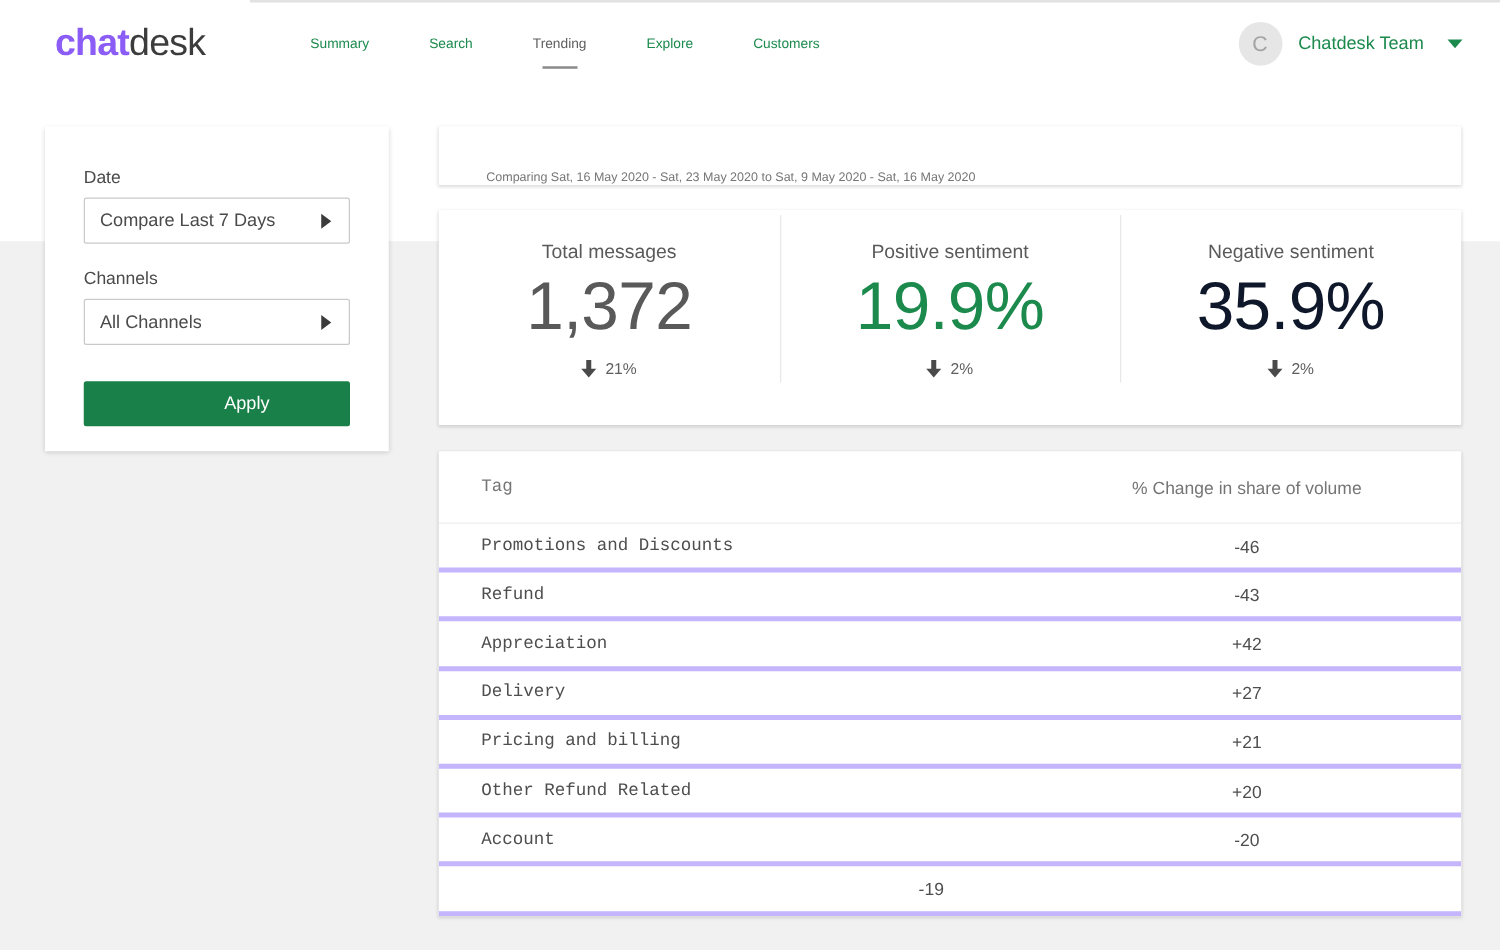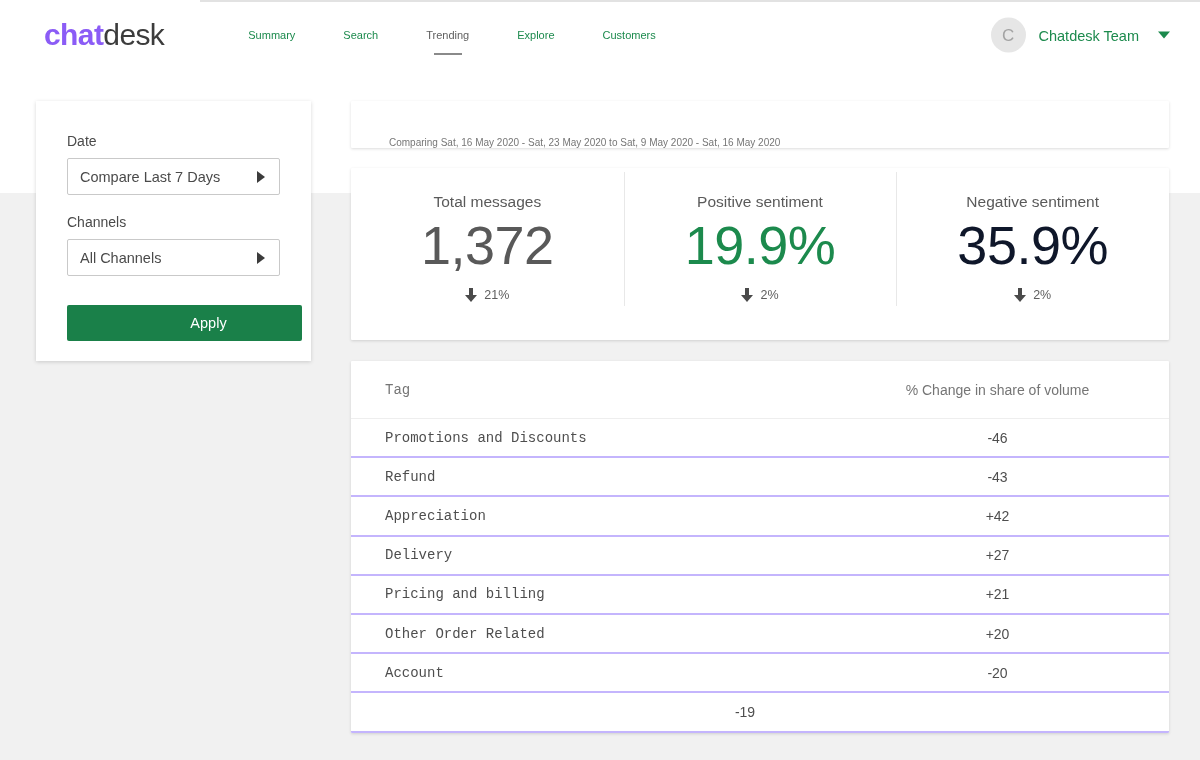--- a/index.html
+++ b/index.html
@@ -152,21 +152,21 @@
   }
   .caret-right {
     position: absolute;
     right: 14px;
     width: 0; height: 0;
     border-top: 6px solid transparent;
     border-bottom: 6px solid transparent;
     border-left: 8px solid #3b3b3b;
   }
   .apply-btn {
-    width: 235px;
+    width: 213px;
     height: 36px;
     background: #1a8049;
     color: #fff;
     border: none;
     border-radius: 2px;
     font-size: 14.5px;
     font-family: inherit;
     cursor: pointer;
     margin-top: 10px;
     padding-left: 48px;
@@ -266,21 +266,21 @@
   .table-head {
     display: flex;
     height: 58px;
     align-items: center;
     border-bottom: 1px solid #eeeeee;
   }
   .table-row {
     display: flex;
     height: 39.2px;
     align-items: center;
-    border-bottom: 2px solid #c4b5fd;
+    border-bottom: 4px solid #c4b5fd;
   }
   .col-tag {
     width: 505px;
     padding-left: 34px;
     font-size: 14px;
     color: #4e4e4e;
     white-space: nowrap;
     overflow: hidden;
     font-family: Liberation Mono, monospace;
   }
@@ -405,21 +405,21 @@
     </div>
     <div class="table-row">
       <div class="col-tag">Delivery</div>
       <div class="col-change">+27</div>
     </div>
     <div class="table-row">
       <div class="col-tag">Pricing and billing</div>
       <div class="col-change">+21</div>
     </div>
     <div class="table-row">
-      <div class="col-tag">Other Order Related</div>
+      <div class="col-tag">Other Refund Related</div>
       <div class="col-change">+20</div>
     </div>
     <div class="table-row">
       <div class="col-tag">Account</div>
       <div class="col-change">-20</div>
     </div>
     <div class="table-row">
       <div class="col-change">-19</div>
     </div>
   </div>

